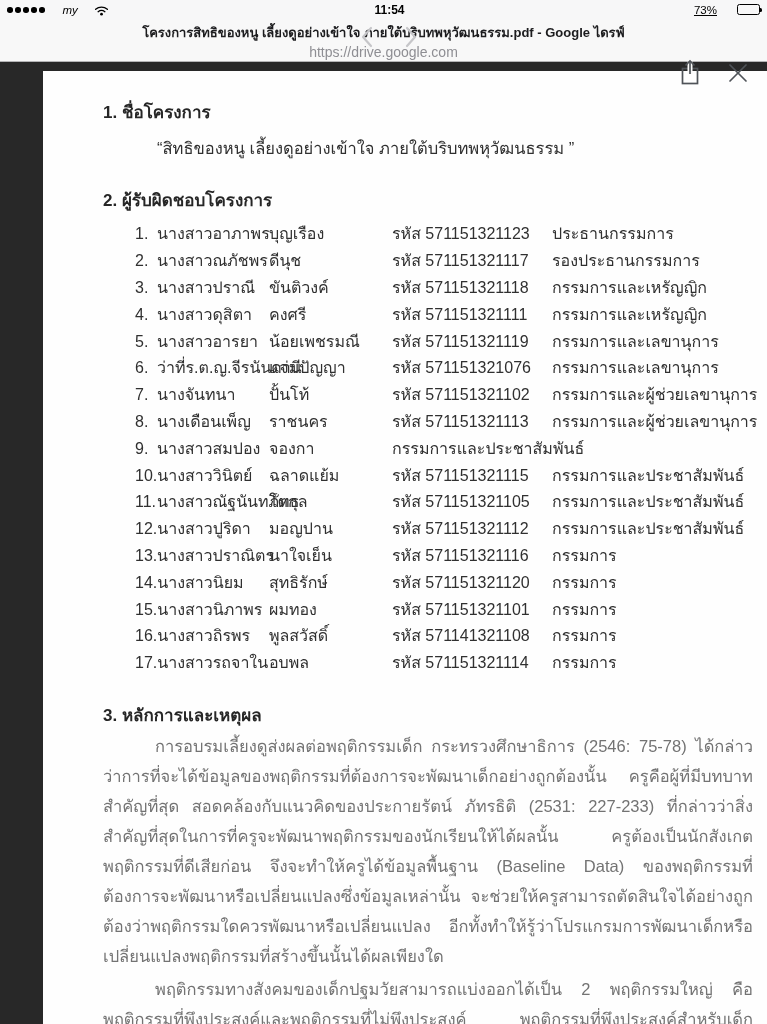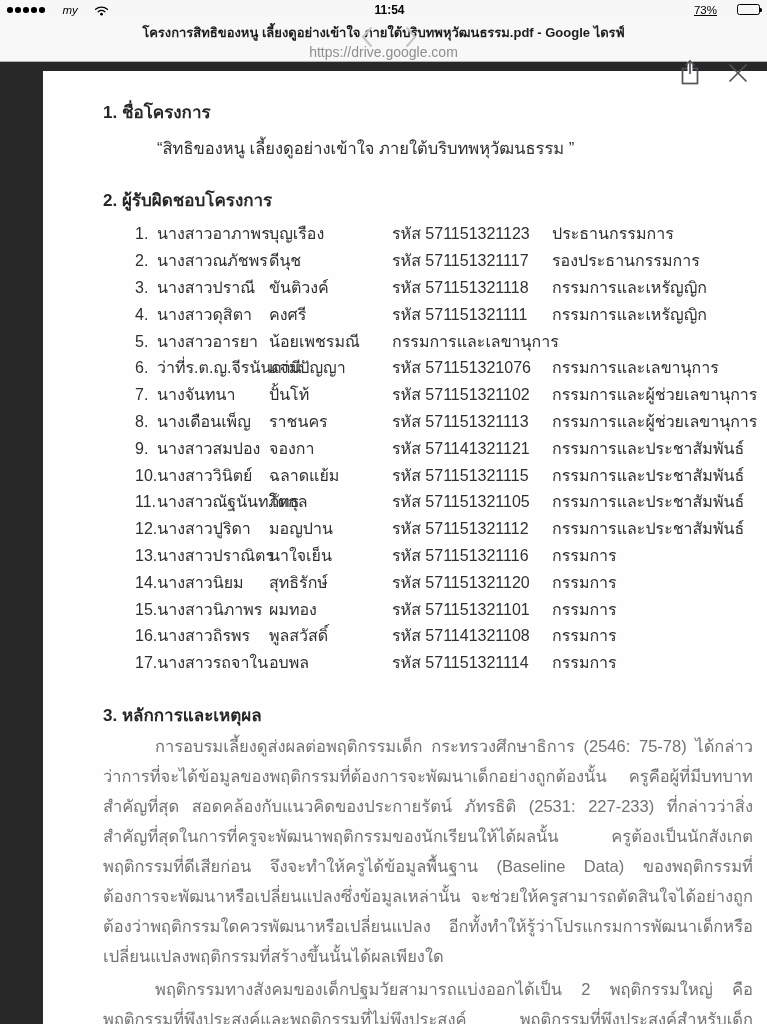--- a/index.html
+++ b/index.html
@@ -164,20 +164,21 @@
             <span>รหัส 571151321111</span>
             <span>กรรมการและเหรัญญิก</span>
           </div>
 
           <div class="member-row">
             <span class="m-cell1">
               <span class="m-no">5.</span>
               <span>นางสาวอารยา</span>
             </span>
             <span>น้อยเพชรมณี</span>
+            <span>รหัส 571151321119</span>
             <span>กรรมการและเลขานุการ</span>
           </div>
 
           <div class="member-row">
             <span class="m-cell1">
               <span class="m-no">6.</span>
               <span>ว่าที่ร.ต.ญ.จีรนันดานี</span>
             </span>
             <span>แจ่มปัญญา</span>
             <span>รหัส 571151321076</span>
@@ -203,21 +204,20 @@
             <span>รหัส 571151321113</span>
             <span>กรรมการและผู้ช่วยเลขานุการ</span>
           </div>
 
           <div class="member-row">
             <span class="m-cell1">
               <span class="m-no">9.</span>
               <span>นางสาวสมปอง</span>
             </span>
             <span>จองกา</span>
-            <span>รหัส 571141321121</span>
             <span>กรรมการและประชาสัมพันธ์</span>
           </div>
 
           <div class="member-row">
             <span class="m-cell1">
               <span class="m-no">10.</span>
               <span>นางสาววินิตย์</span>
             </span>
             <span>ฉลาดแย้ม</span>
             <span>รหัส 571151321115</span>

